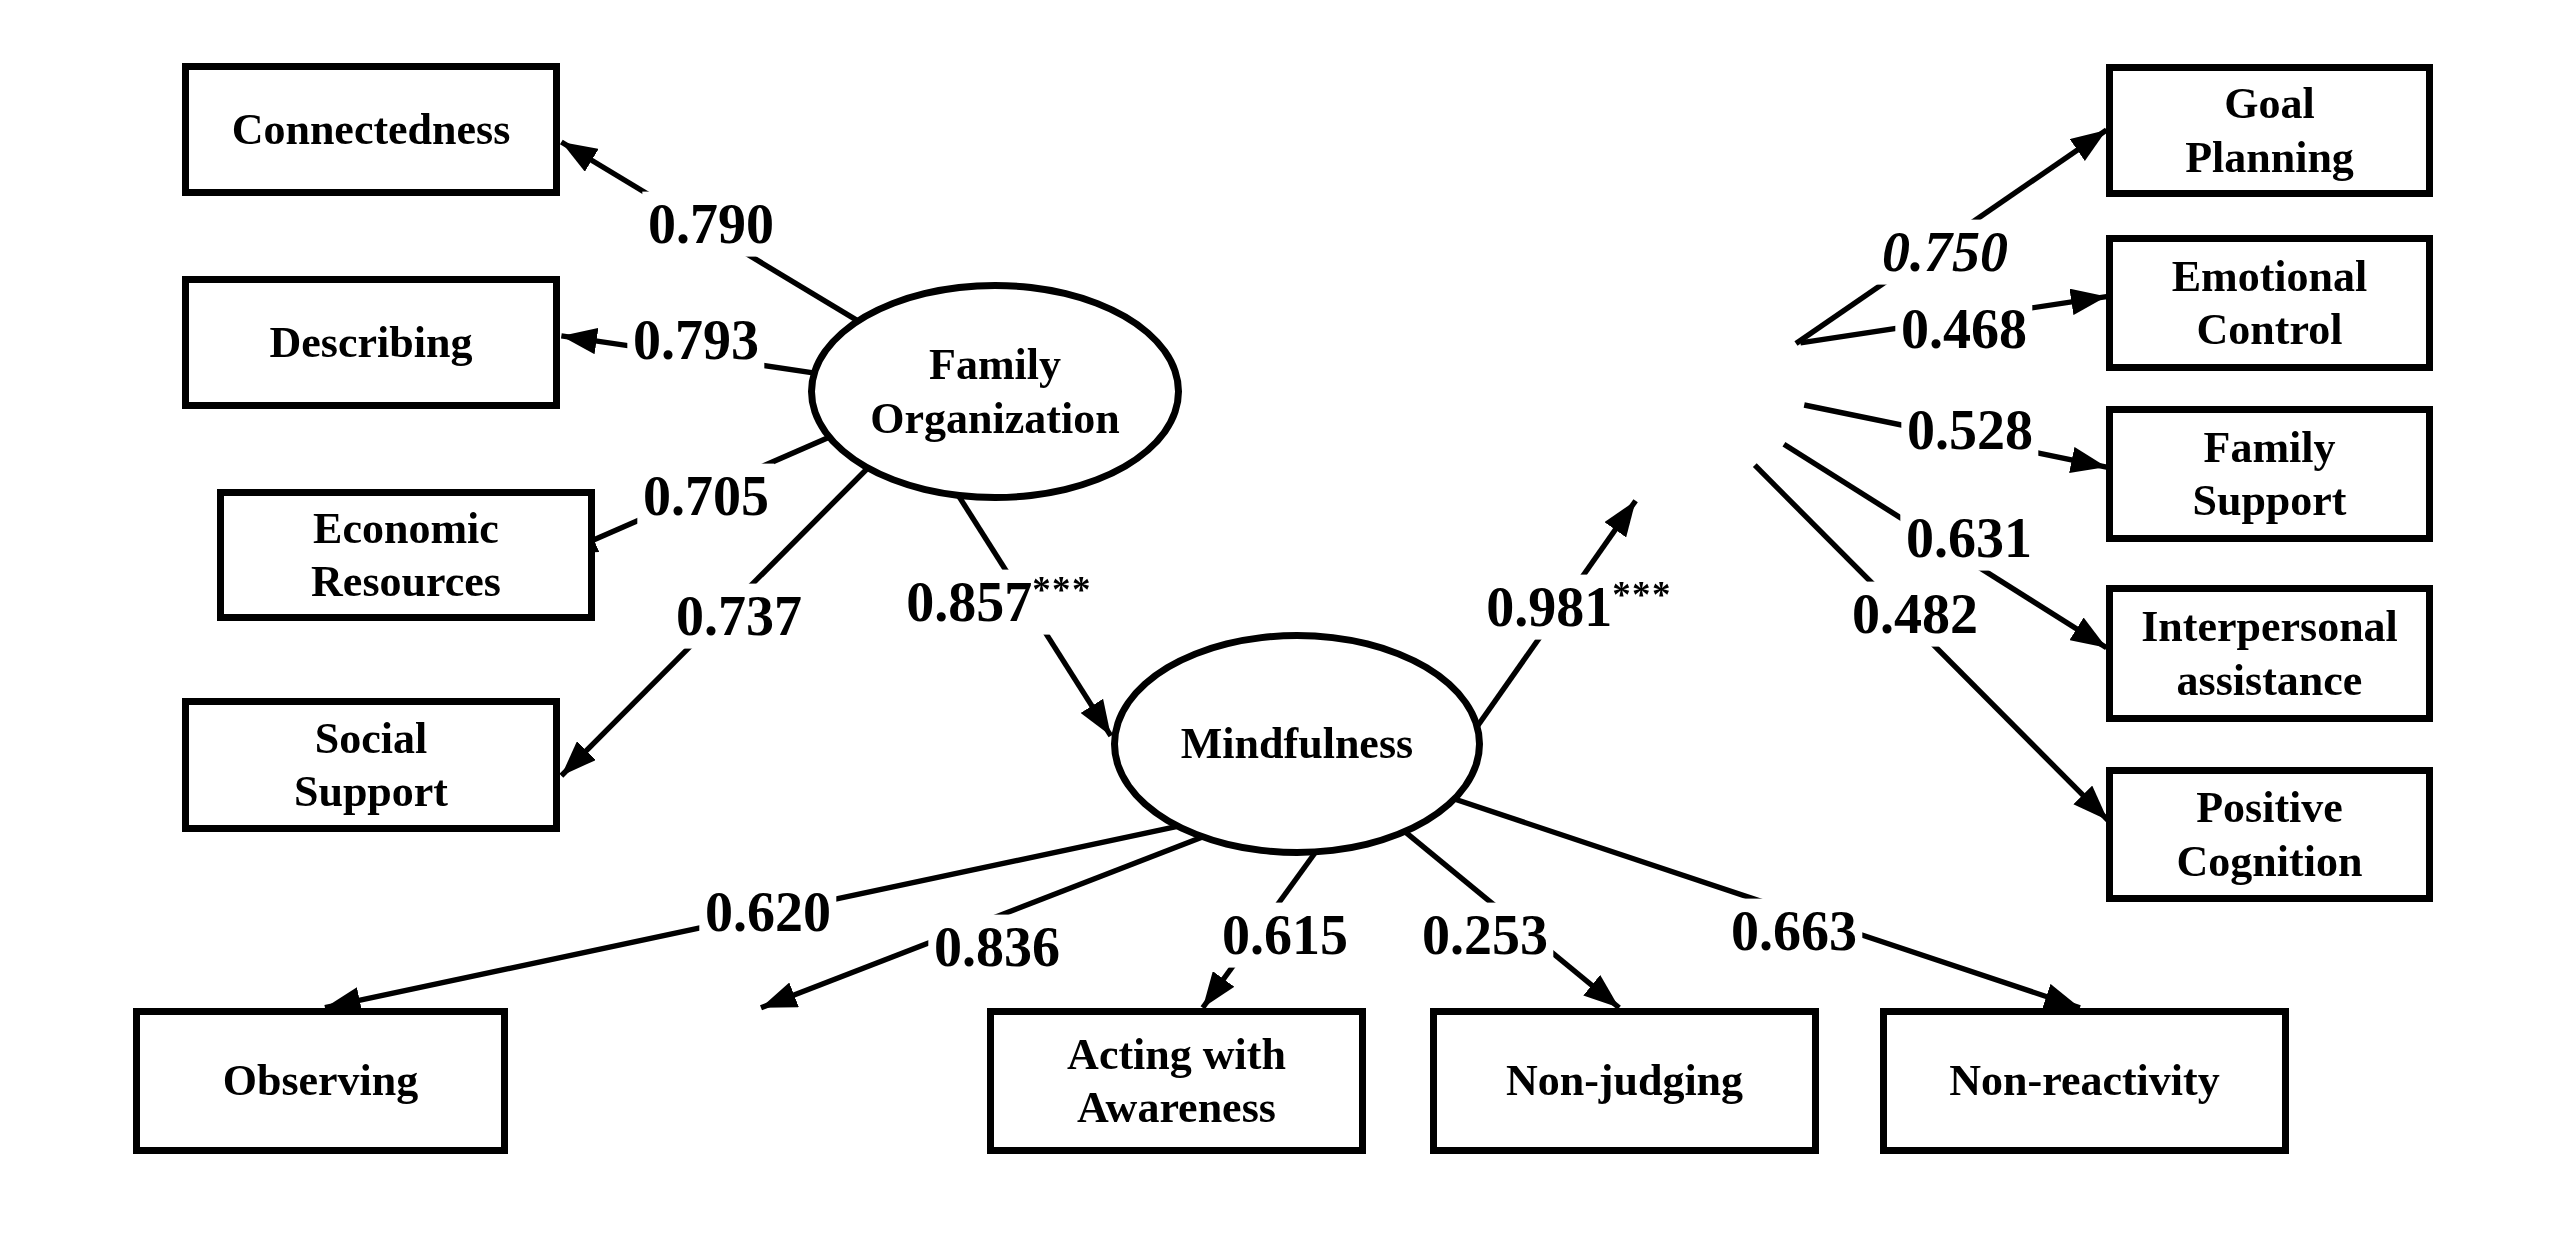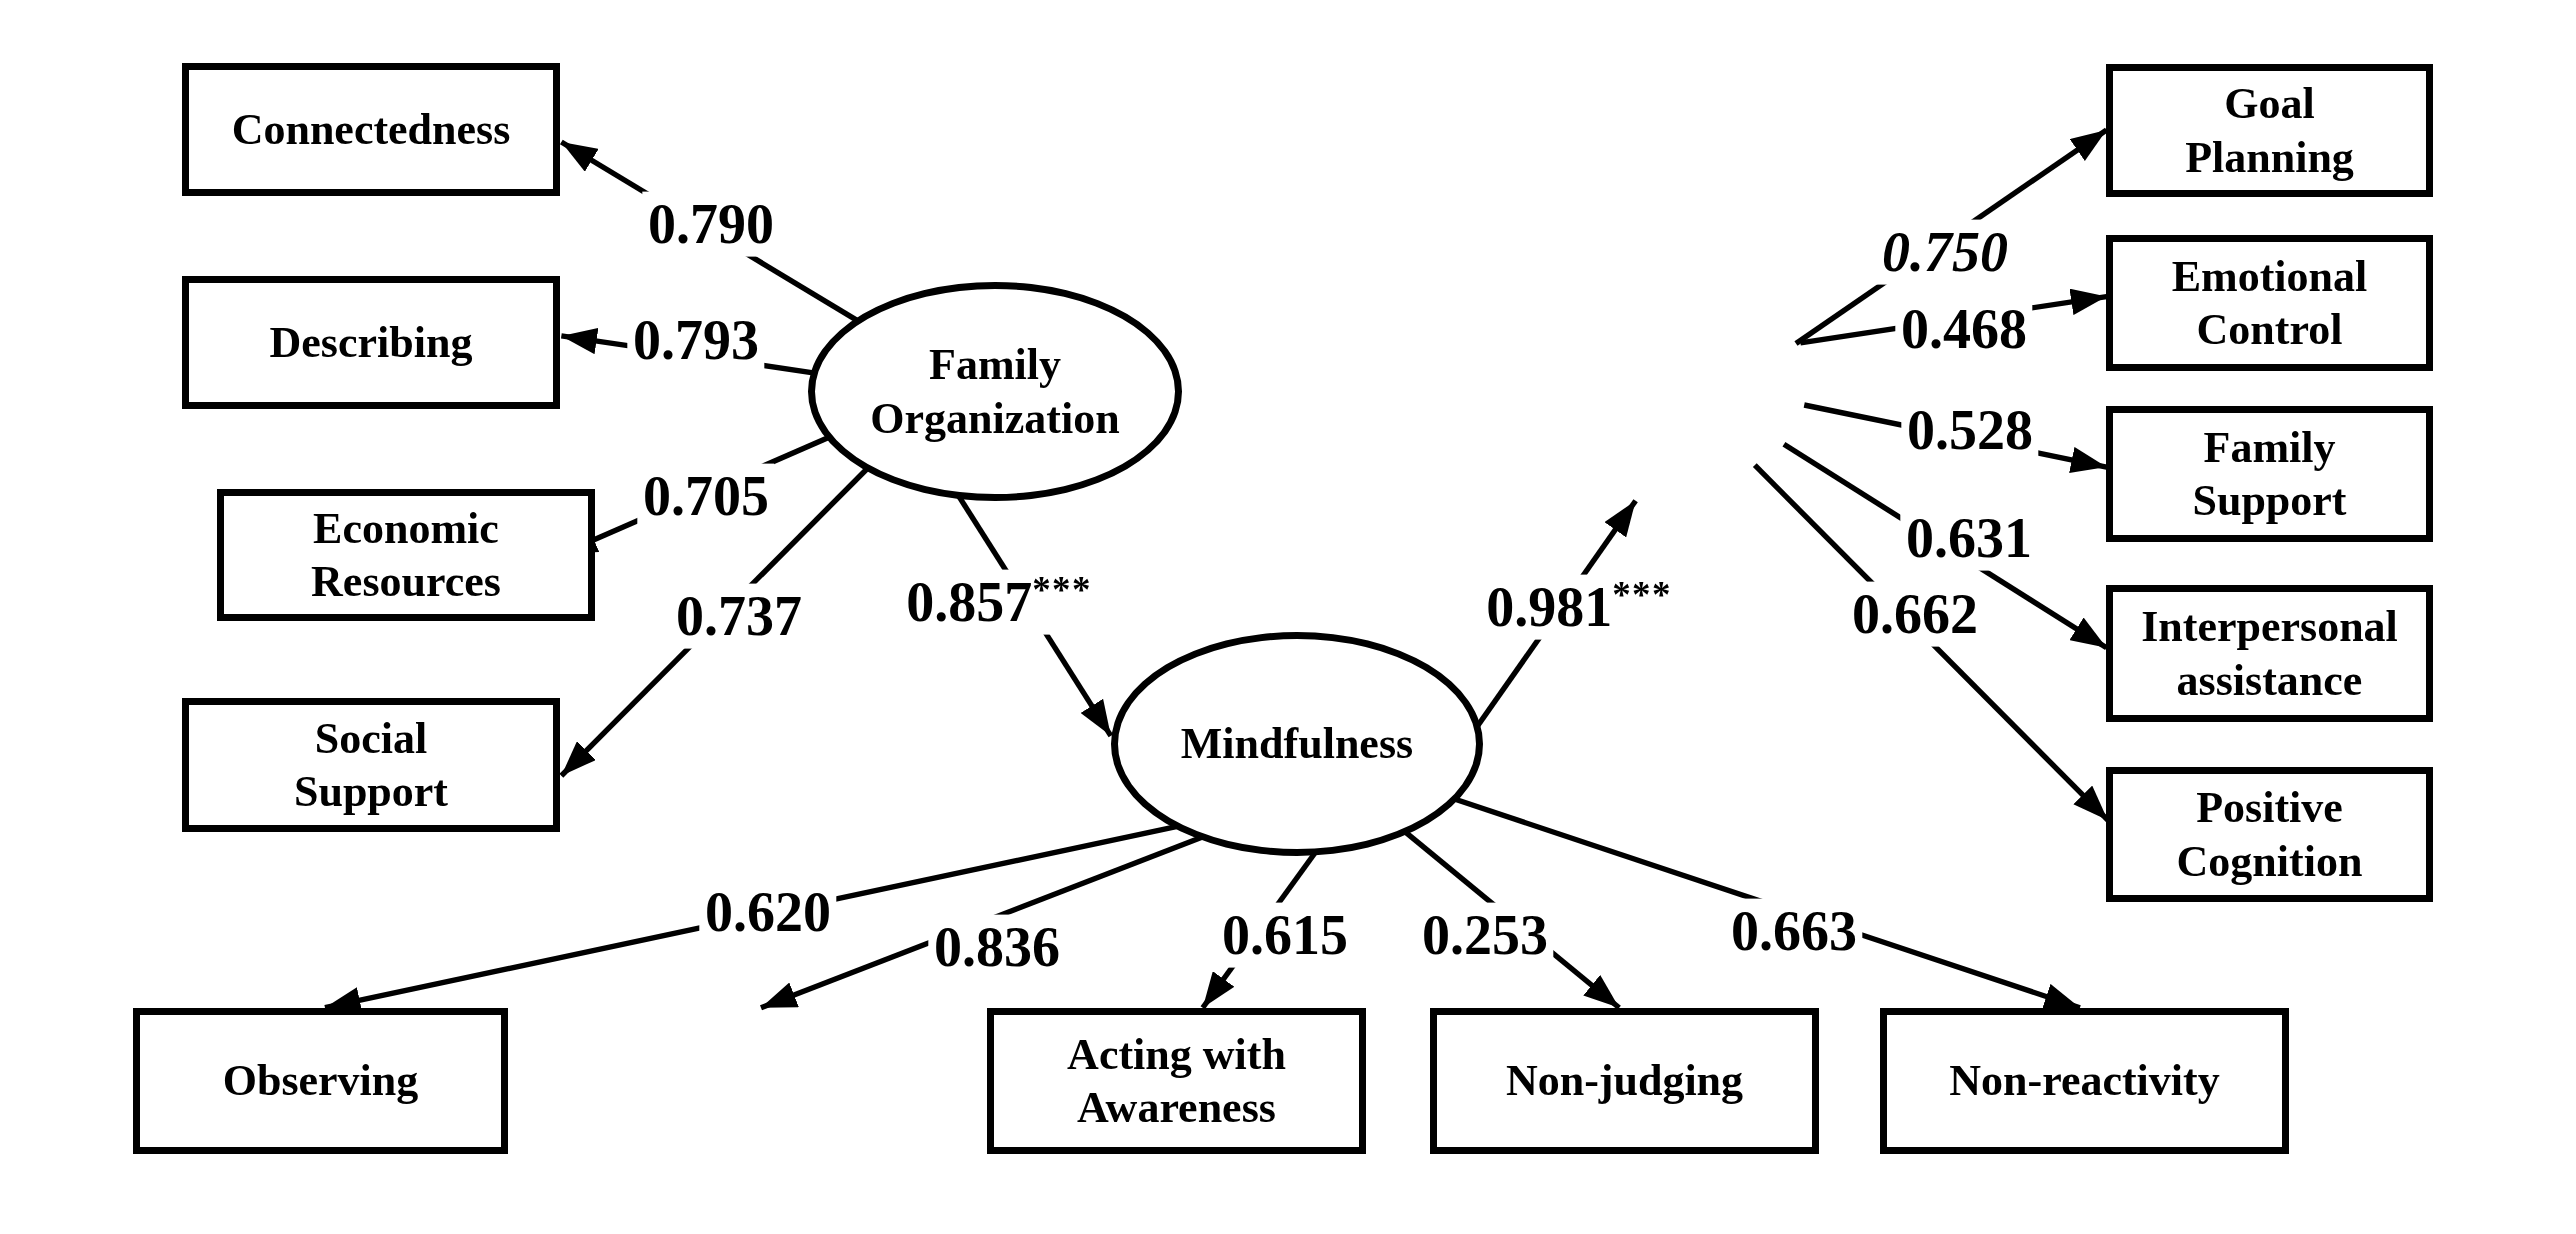--- a/index.html
+++ b/index.html
@@ -181,21 +181,21 @@
   <div class="coef" id="c-fo-connectedness"><span>0.790</span></div>
   <div class="coef" id="c-fo-flexibility"><span>0.793</span></div>
   <div class="coef" id="c-fo-economic"><span>0.705</span></div>
   <div class="coef" id="c-fo-social"><span>0.737</span></div>
   <div class="coef" id="c-fo-mindfulness"><span>0.857</span><sup>***</sup></div>
   <div class="coef" id="c-mind-resilience"><span>0.981</span><sup>***</sup></div>
   <div class="coef" id="c-res-goal"><span>0.750</span></div>
   <div class="coef" id="c-res-emotional"><span>0.468</span></div>
   <div class="coef" id="c-res-famsupport"><span>0.528</span></div>
   <div class="coef" id="c-res-interpersonal"><span>0.631</span></div>
-  <div class="coef" id="c-res-positive"><span>0.662</span></div>
+  <div class="coef" id="c-res-positive"><span>0.482</span></div>
   <div class="coef" id="c-mind-observing"><span>0.620</span></div>
   <div class="coef" id="c-mind-describing"><span>0.836</span></div>
   <div class="coef" id="c-mind-acting"><span>0.615</span></div>
   <div class="coef" id="c-mind-nonjudging"><span>0.253</span></div>
   <div class="coef" id="c-mind-nonreactivity"><span>0.663</span></div>
 
 </div>
 
 
 </body></html>

